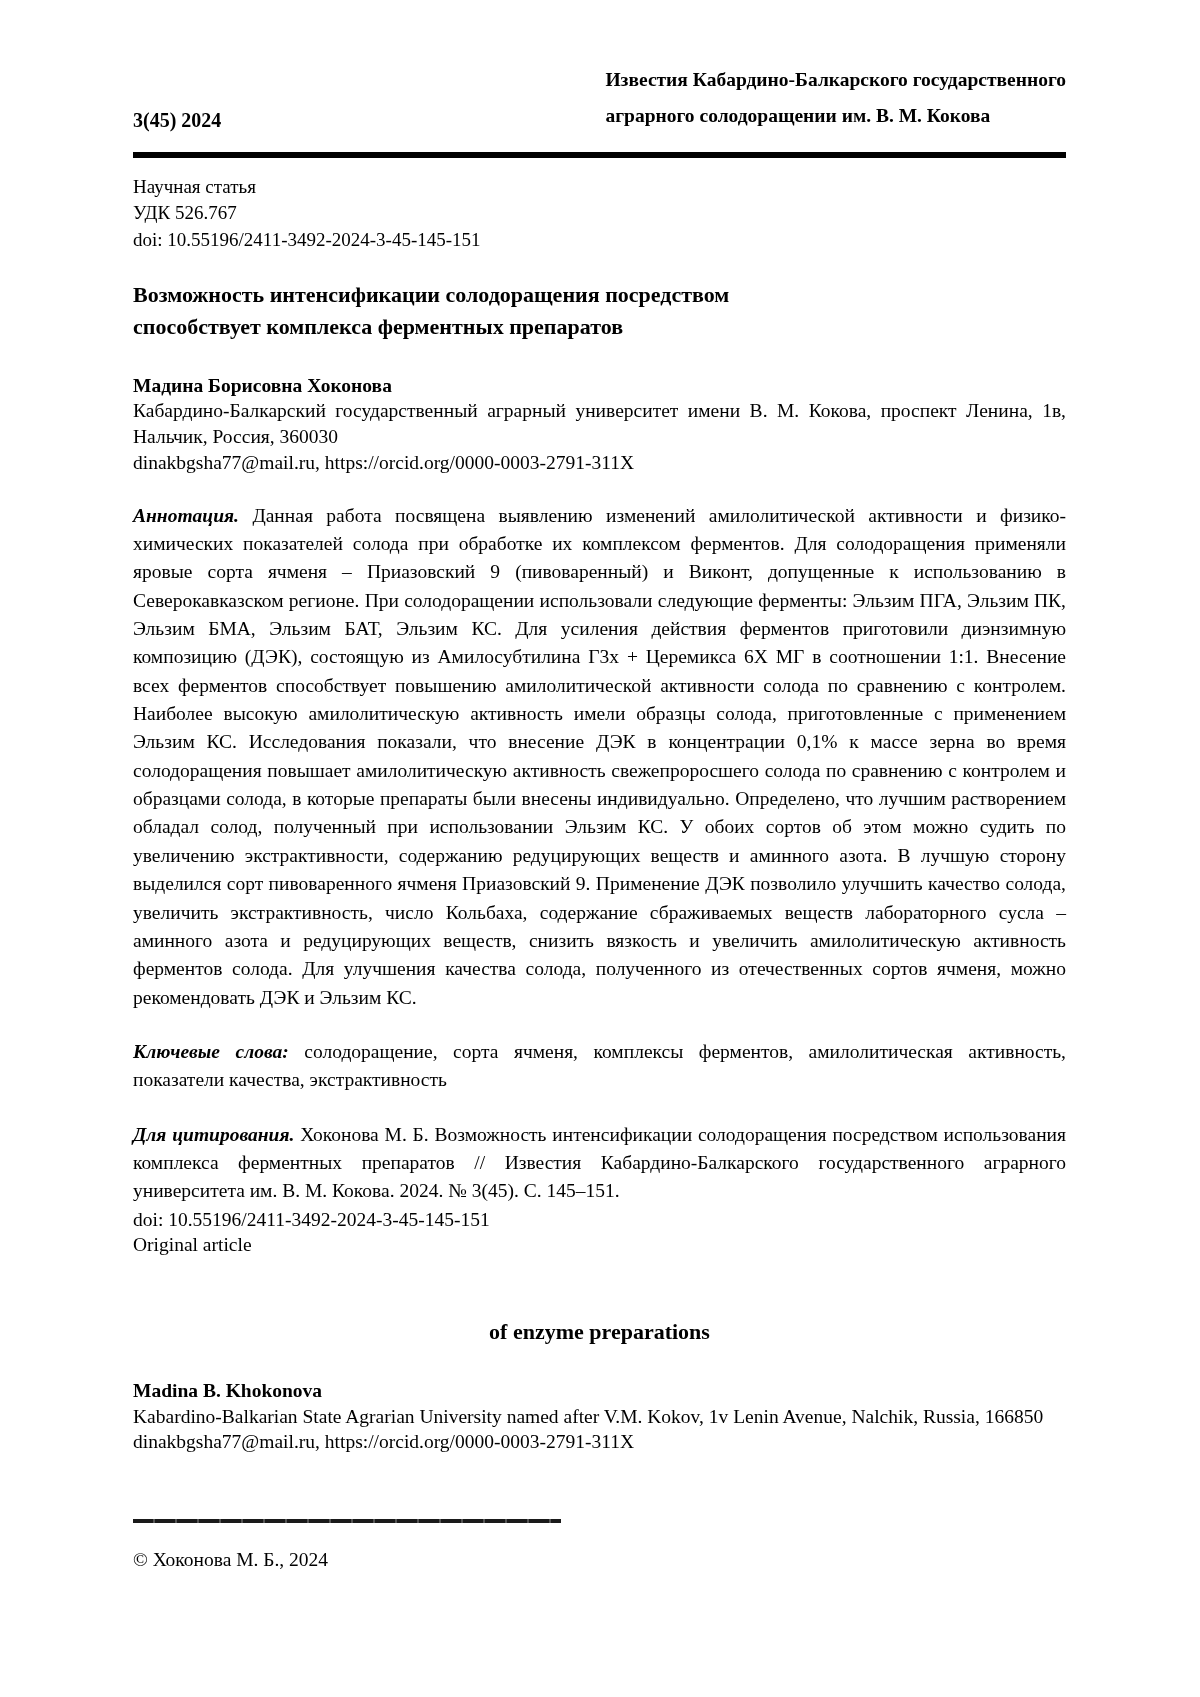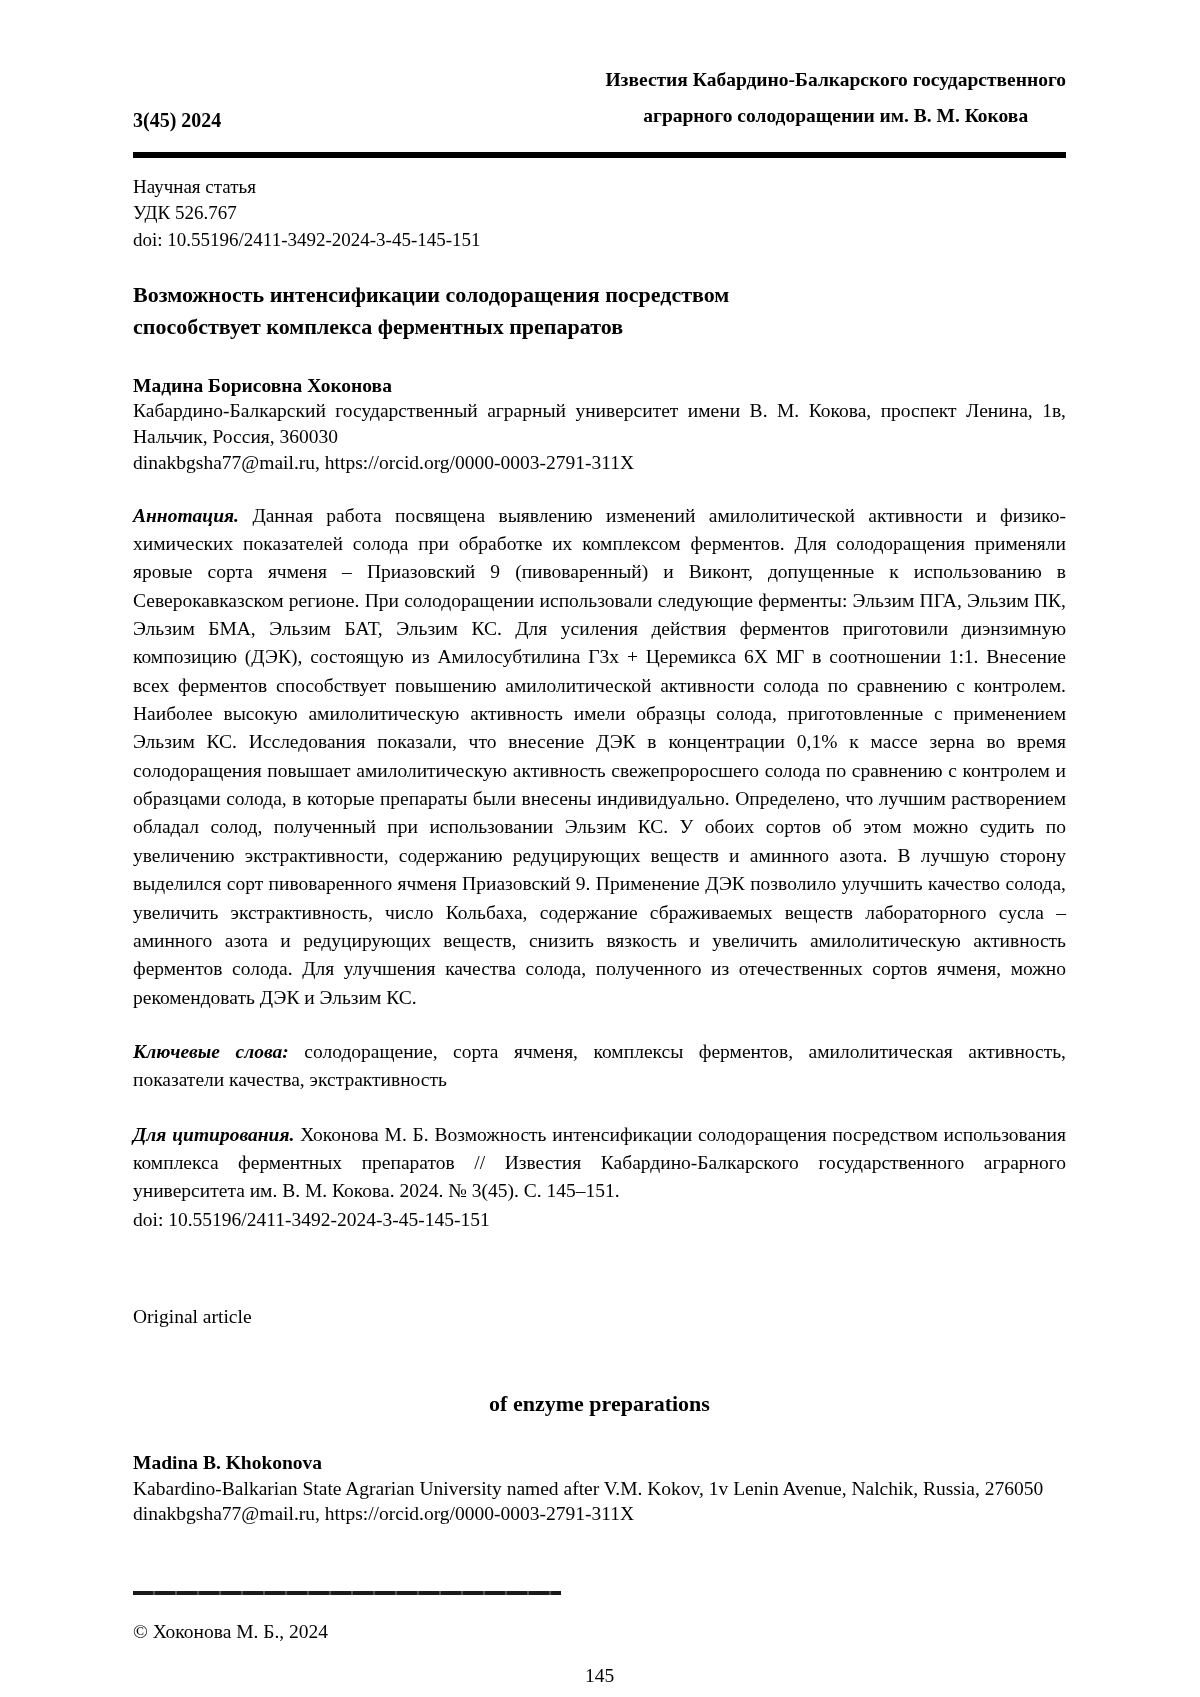--- a/index.html
+++ b/index.html
@@ -24,21 +24,21 @@
     align-items: flex-end;
   }
   .issue-no {
     font-weight: bold;
     font-size: 20px;
     line-height: 1.2;
     padding-bottom: 2px;
     white-space: nowrap;
   }
   .journal-name {
-    text-align: center;
+    text-align: left;
     font-weight: bold;
     font-size: 19.5px;
     line-height: 1.85;
   }
   .header-rule {
     margin-top: 18px;
     height: 6px;
     background: #000000;
   }
   
@@ -67,21 +67,20 @@
   .para {
     margin-top: 26px;
     font-size: 19.5px;
     line-height: 1.455;
     text-align: justify;
   }
   .lbl-bi { font-weight: bold; font-style: italic; }
   .doi-line { text-align: left; }
   
   .en-article-type {
-    margin-top: 72px;
     font-size: 19.5px;
     font-family: Liberation Serif, serif;
   }
   .title-en {
     margin-top: 28px;
     text-align: center;
     font-weight: bold;
     font-size: 22px;
     line-height: 1.45;
   }
@@ -148,21 +147,20 @@
 
   <div class="en-article-type">Original article</div>
 
   <h2 class="title-en">
     <br>
     <span>of enzyme preparations</span>
   </h2>
 
   <div class="author-block">
     <p class="author-name">Madina B. Khokonova</p>
-    <p>Kabardino-Balkarian State Agrarian University named after V.M. Kokov, 1v Lenin Avenue, Nalchik, Russia, 276050</p>
+    <p>Kabardino-Balkarian State Agrarian University named after V.M. Kokov, 1v Lenin Avenue, Nalchik, Russia, 166850</p>
     <p>dinakbgsha77@mail.ru, https://orcid.org/0000-0003-2791-311X</p>
   </div>
 
   <div class="footnote-rule"></div>
   <div class="copyright">© Хоконова М. Б., 2024</div>
-  <div class="page-number">145</div>
 
 </div>
 
 </body></html>

